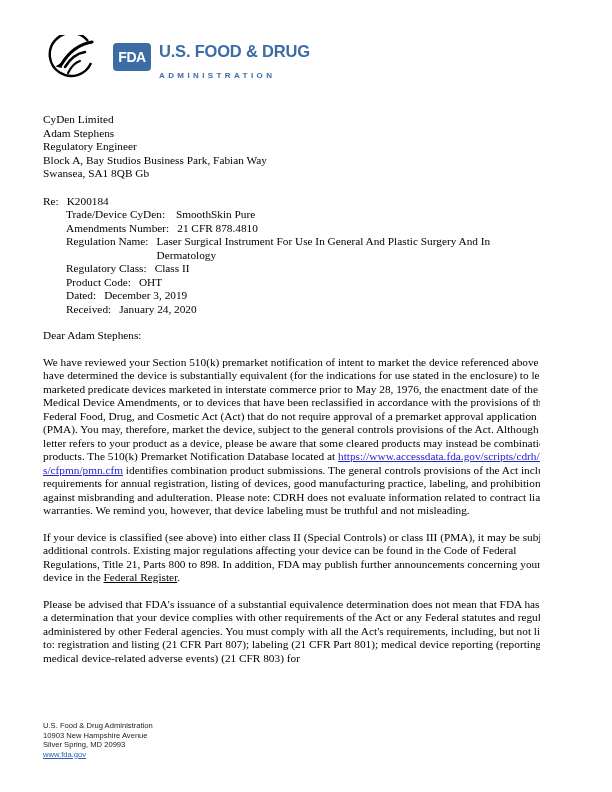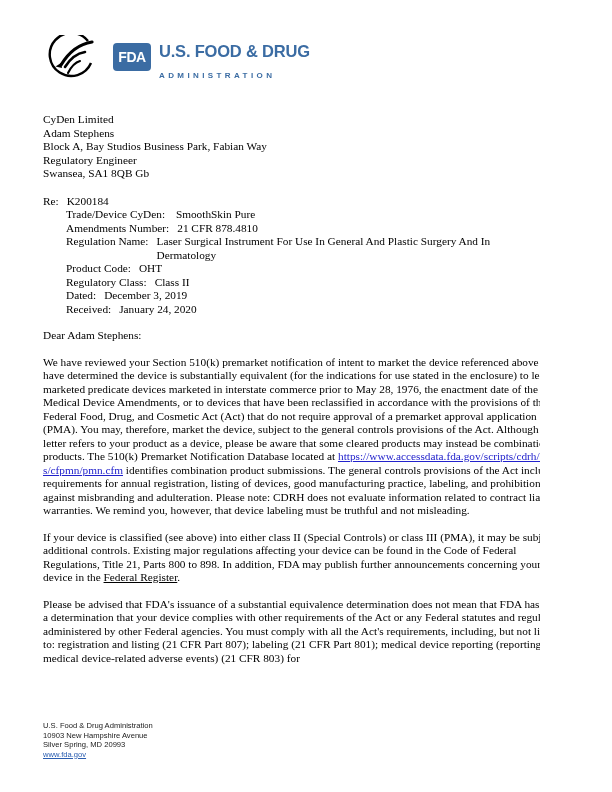--- a/index.html
+++ b/index.html
@@ -64,22 +64,22 @@
       <div class="brand-title">U.S. FOOD &amp; DRUG</div>
       <div class="brand-sub">ADMINISTRATION</div>
     </div>
   </div>
 
   <div class="letter">
 
     <div class="addr-block">
       <div>CyDen Limited</div>
       <div>Adam Stephens</div>
+      <div>Regulatory Engineer</div>
       <div>Block A, Bay Studios Business Park, Fabian Way</div>
-      <div>Regulatory Engineer</div>
       <div>Swansea,  SA1 8QB Gb</div>
     </div>
 
     <div class="re-block">
       <div class="re-first">
         <span class="re-label">Re:</span>
         <span>K200184</span>
       </div>
       <div class="re-fields">
         <div class="re-row">
@@ -87,26 +87,26 @@
         </div>
         <div class="re-row">
           <span class="lbl">Amendments Number:</span>
             <span class="val">21 CFR 878.4810</span>
         </div>
         <div class="re-row">
           <span class="lbl">Regulation Name:</span>
             <span class="val">Laser Surgical Instrument For Use In General And Plastic Surgery And In Dermatology</span>
         </div>
         <div class="re-row">
+          <span class="lbl">Regulatory Class:</span>
+            <span class="val">Class II</span>
+        </div>
+        <div class="re-row">
           <span class="lbl">Product Code:</span>
             <span class="val">OHT</span>
-        </div>
-        <div class="re-row">
-          <span class="lbl">Regulatory Class:</span>
-            <span class="val">Class II</span>
         </div>
         <div class="re-row">
           <span class="lbl">Dated:</span>
             <span class="val">December 3, 2019</span>
         </div>
         <div class="re-row">
           <span class="lbl">Received:</span>
             <span class="val">January 24, 2020</span>
         </div>
       </div>

